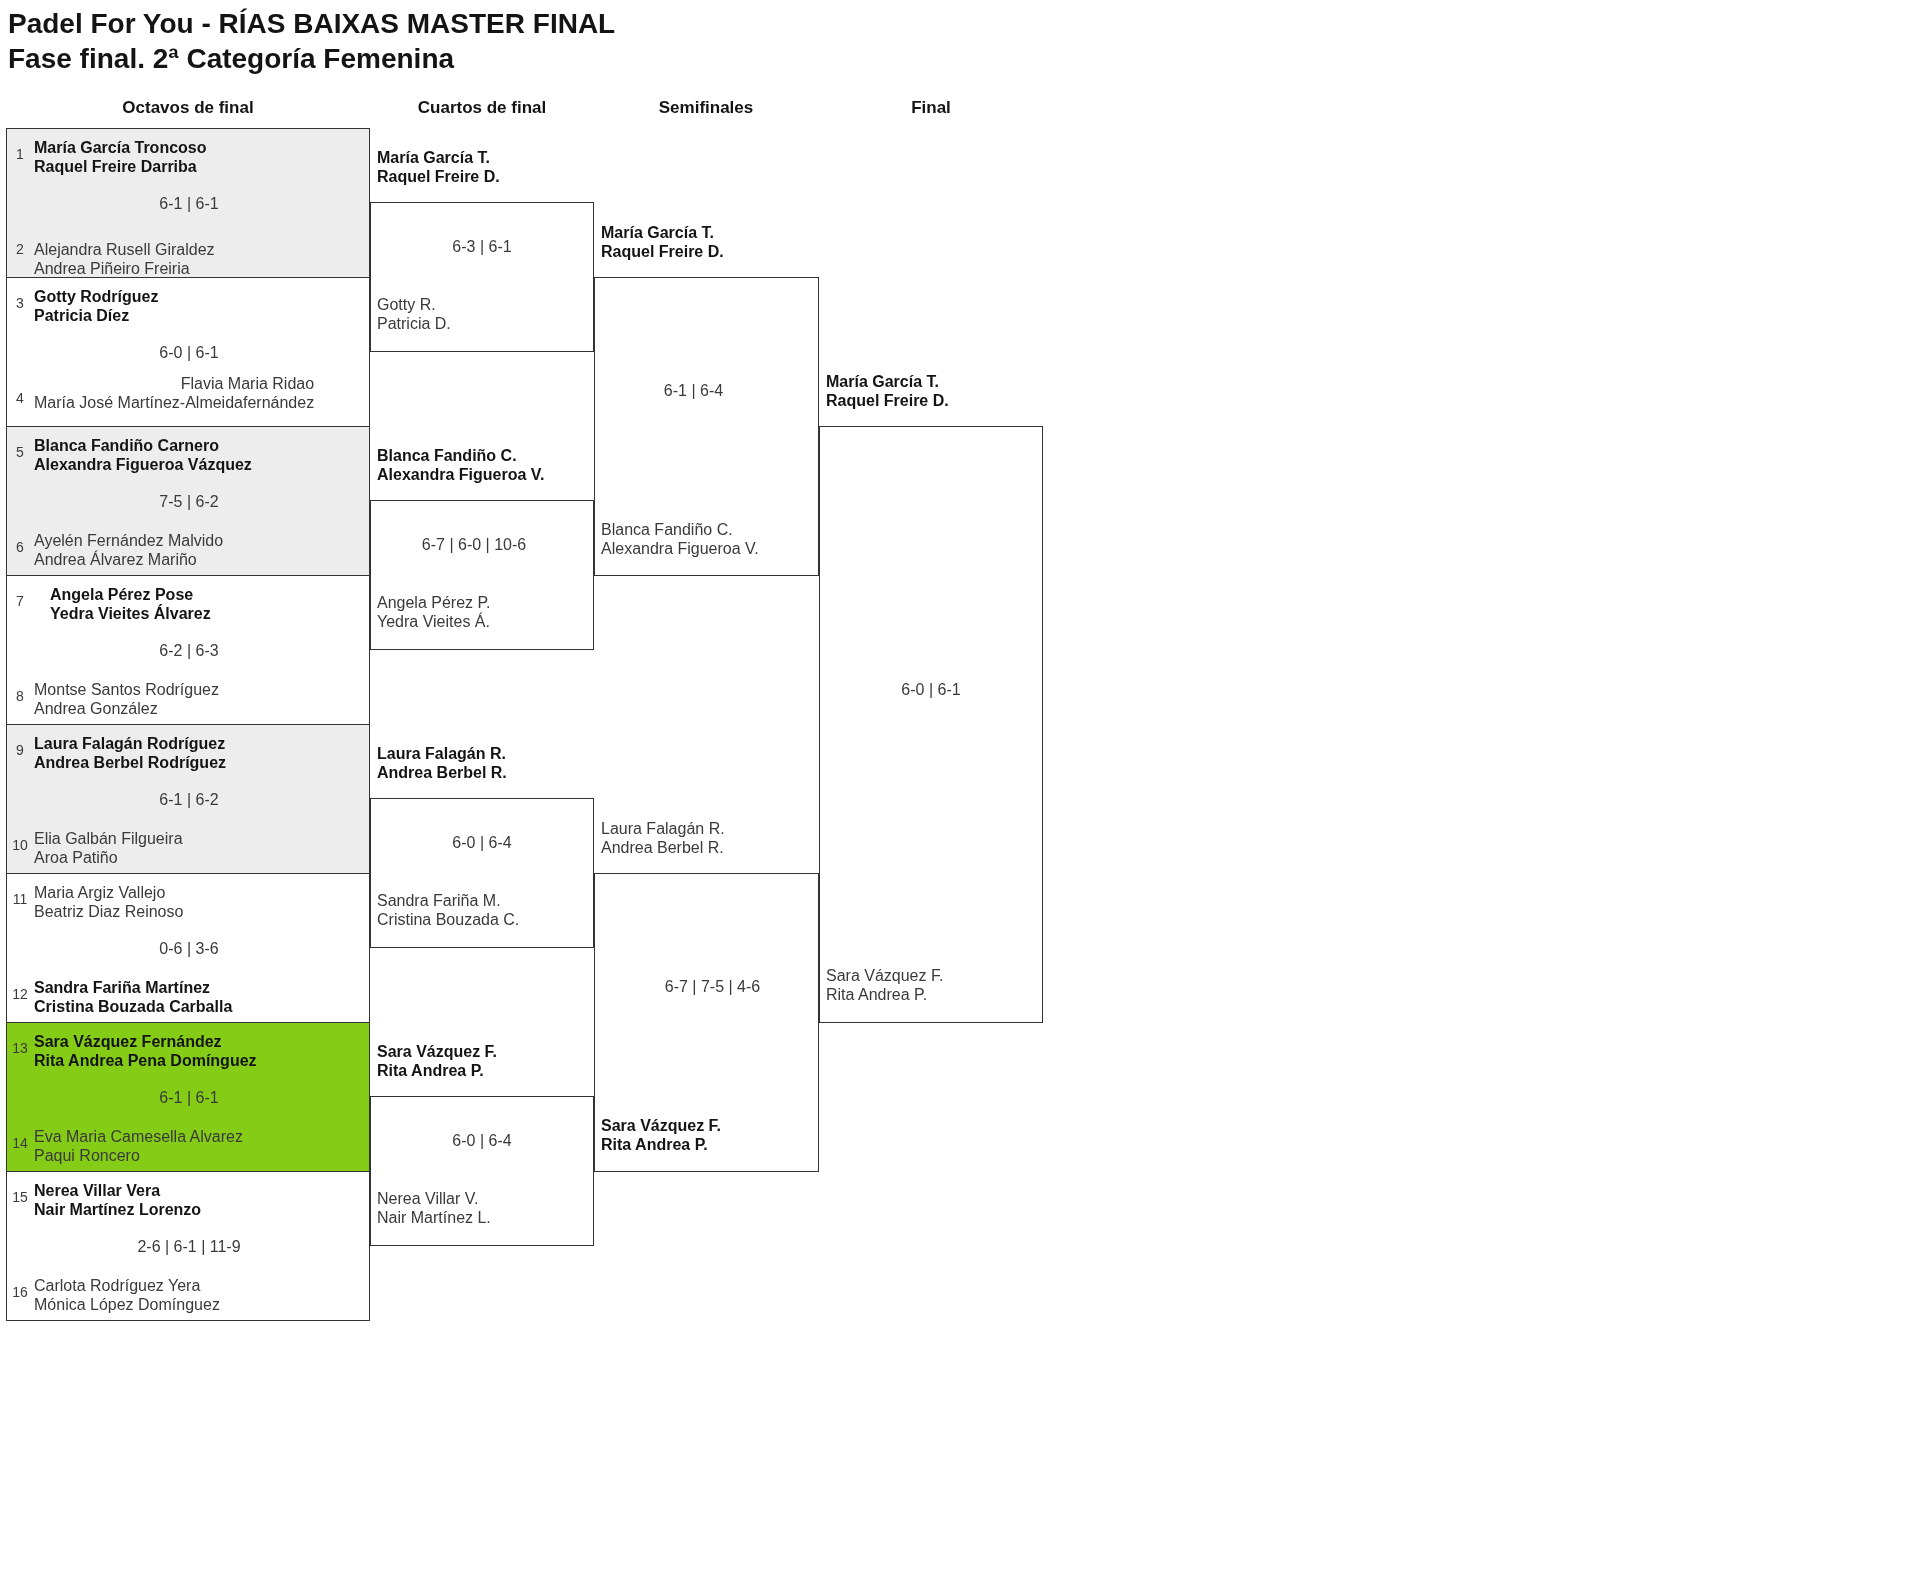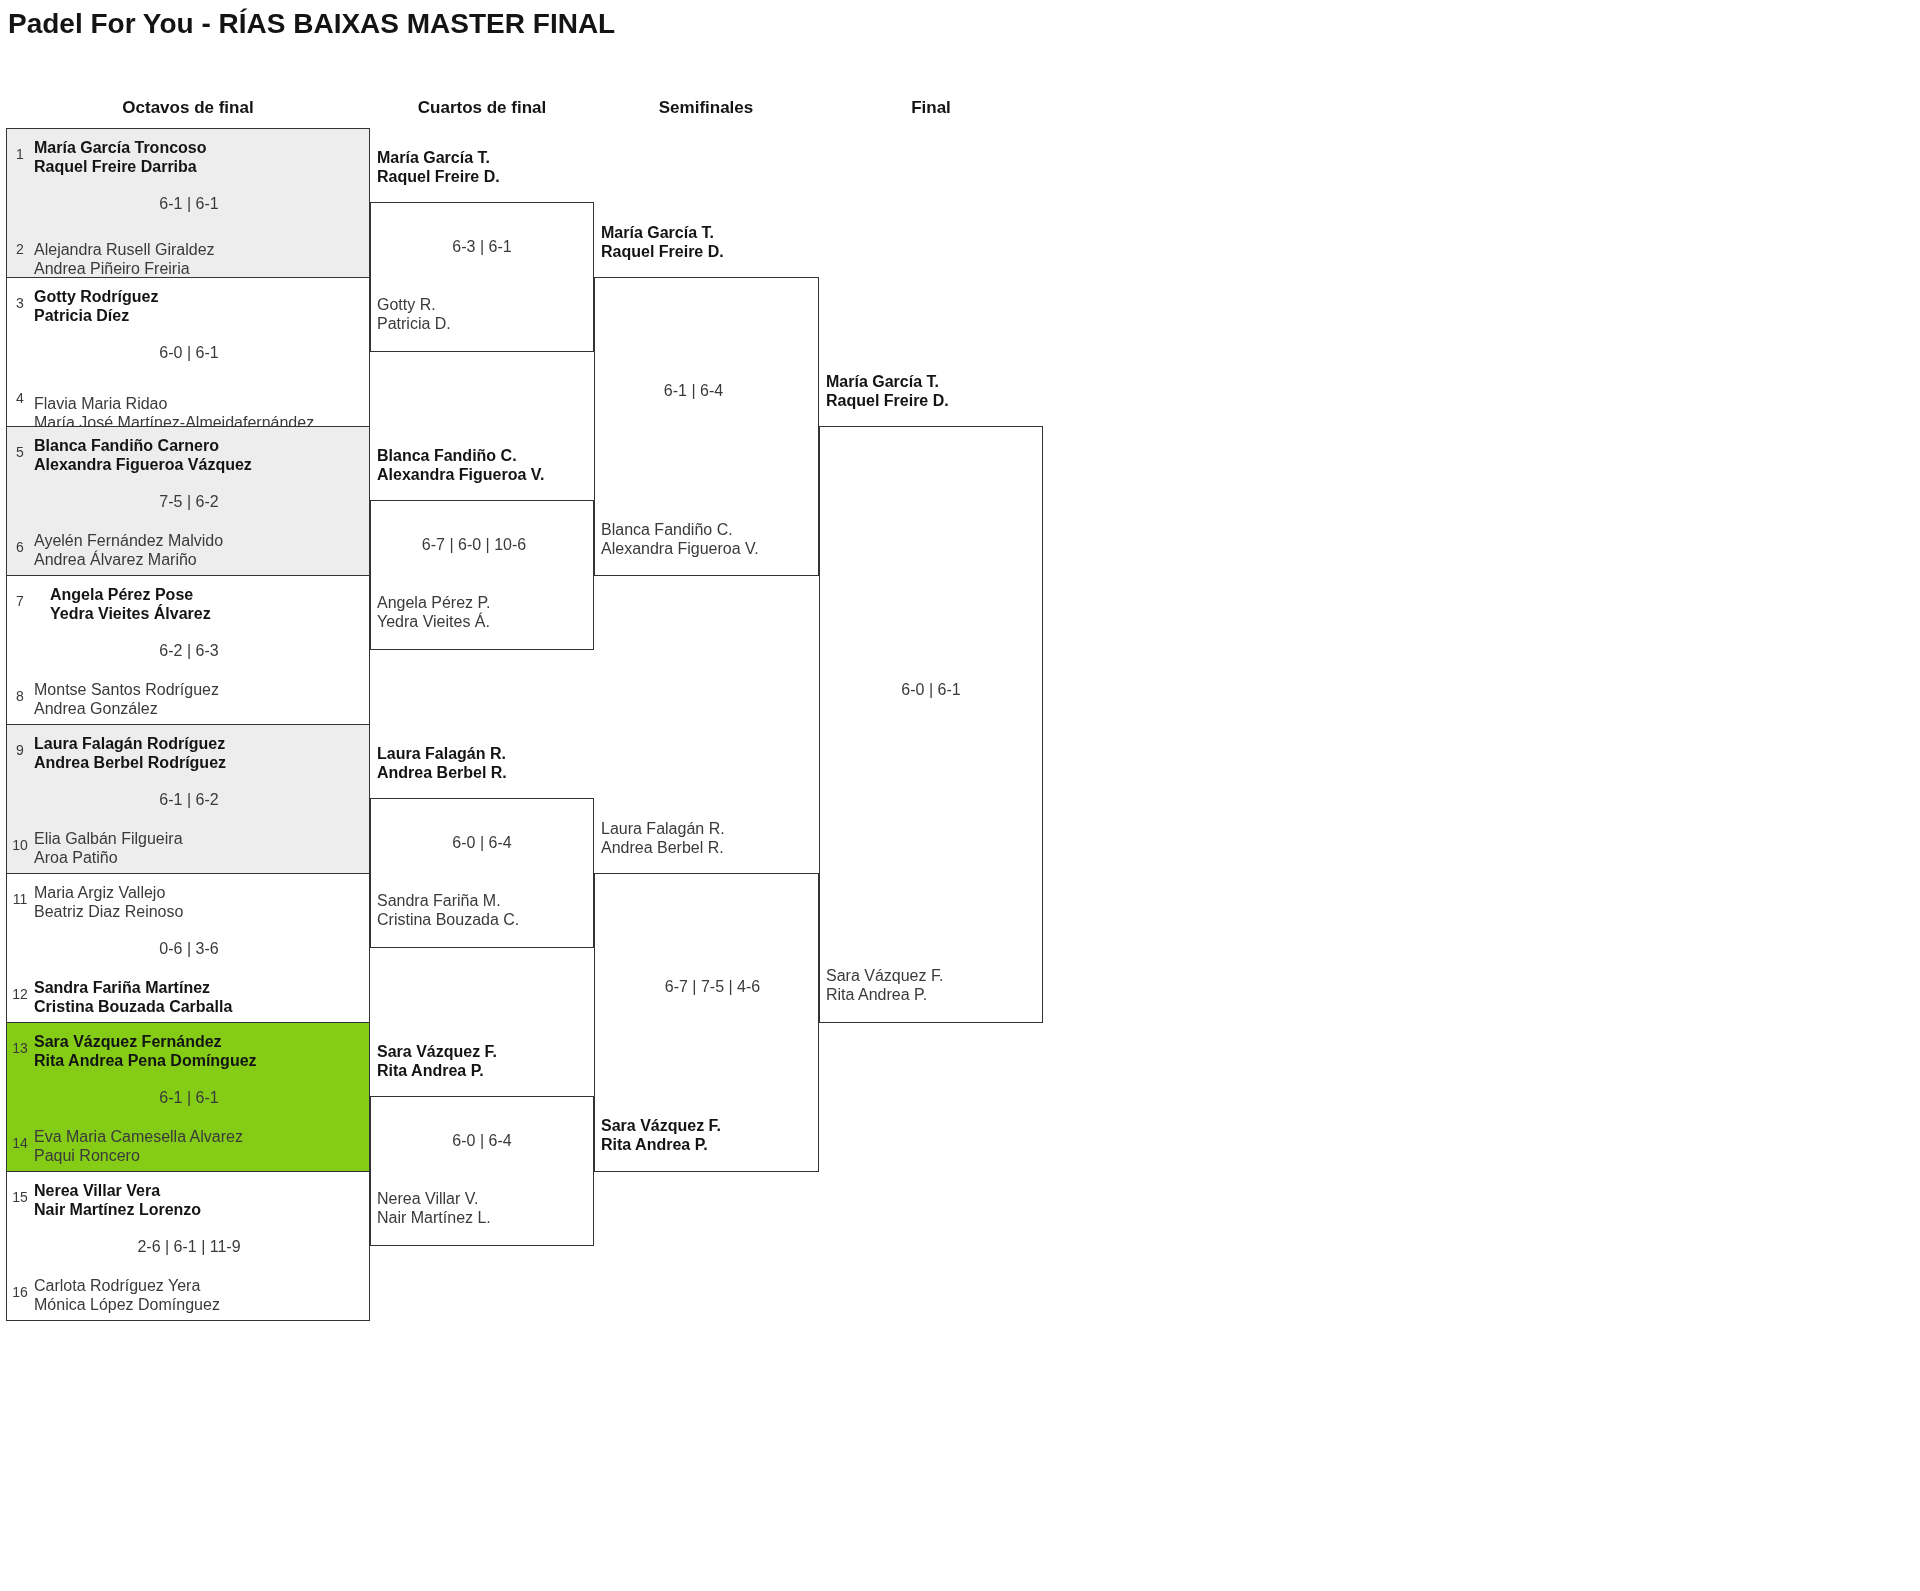--- a/index.html
+++ b/index.html
@@ -25,20 +25,21 @@
   .dot { position:absolute; border-radius:50%; }
   .logo-word { position:absolute; left:62px; top:14px; font-size:52px; line-height:56px;
     font-weight:bold; letter-spacing:-2px; }
 </style>
 </head>
 <body>
 
 <div id="stage">
 
   <div class="title-line" style="top:6px">Padel For You - RÍAS BAIXAS MASTER FINAL</div>
+  <div class="title-line" style="top:41px">Fase final. 2ª Categoría Femenina</div>
 
 
   <div class="col-header" style="left:78px">Octavos de final</div>
   <div class="col-header" style="left:372px">Cuartos de final</div>
   <div class="col-header" style="left:596px">Semifinales</div>
   <div class="col-header" style="left:821px">Final</div>
 
 <div class="match-box" style="left: 6px; top: 128px; width: 364px; height: 150px; background: rgb(237, 237, 237);">
       <div class="seed" style="left: 2px; top: 17px;">1</div>
       <div class="team-block" style="left: 27px; top: 9px;">
@@ -53,21 +54,21 @@
       </div>
     </div>
     <div class="match-box" style="left: 6px; top: 277px; width: 364px; height: 150px; background: rgb(255, 255, 255);">
       <div class="seed" style="left: 2px; top: 17px;">3</div>
       <div class="team-block" style="left: 27px; top: 9px;">
         <div class="team-line winner">Gotty Rodríguez</div>
         <div class="team-line winner">Patricia Díez</div>
       </div>
       <div class="match-score" style="left: 0px; top: 66px; width: 364px;">6-0 | 6-1</div>
       <div class="seed" style="left: 2px; top: 112px;">4</div>
-      <div class="team-block" style="left: 27px; top: 116px;">
+      <div class="team-block" style="left: 27px; top: 96px; text-align: right;">
         <div class="team-line loser">Flavia Maria Ridao</div>
         <div class="team-line loser">María José Martínez-Almeidafernández</div>
       </div>
     </div>
     <div class="match-box" style="left: 6px; top: 426px; width: 364px; height: 150px; background: rgb(237, 237, 237);">
       <div class="seed" style="left: 2px; top: 17px;">5</div>
       <div class="team-block" style="left: 27px; top: 9px;">
         <div class="team-line winner">Blanca Fandiño Carnero</div>
         <div class="team-line winner">Alexandra Figueroa Vázquez</div>
       </div>

